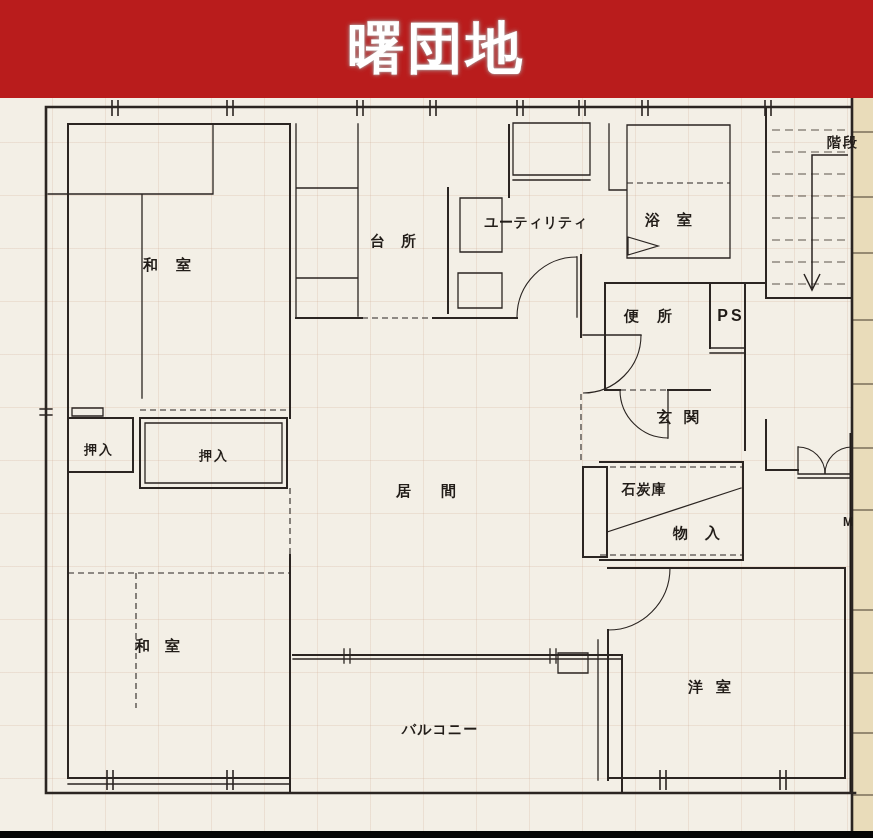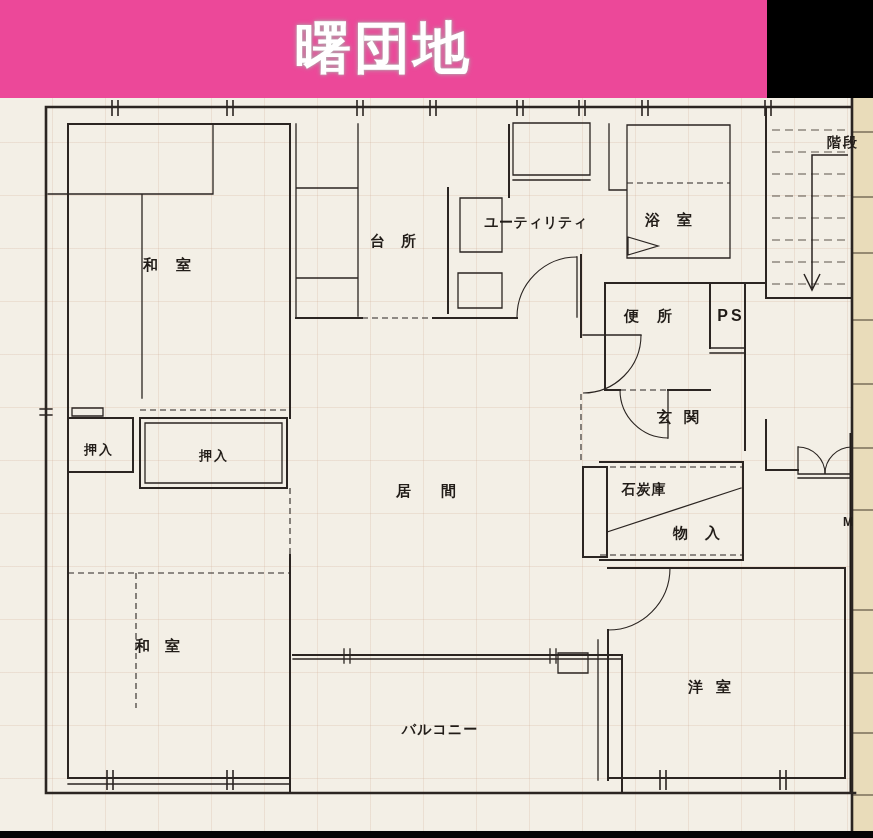--- a/index.html
+++ b/index.html
@@ -1,18 +1,18 @@
 <!DOCTYPE html>
 <html><head>
 <meta charset="utf-8">
 <style>
   html,body{margin:0;padding:0;background:#000;}
   .screen{position:relative;width:873px;height:838px;overflow:hidden;background:#000;
           font-family:"Liberation Sans",sans-serif;}
-  .title-bar{position:absolute;left:0;top:0;width:767px;height:98px;background:#ec4899;
+  .title-bar{position:absolute;left:0;top:0;width:873px;height:98px;background:#b91c1c;
              display:flex;align-items:center;justify-content:center;}
   .title-bar h1{margin:0;color:#fff;font-size:56px;font-weight:bold;letter-spacing:3px;
                 text-shadow:0 0 5px rgba(170,170,170,.95), 0 0 2px rgba(200,200,200,.9);}
   .paper{position:absolute;left:0;top:98px;width:873px;height:733px;background-color:#f3efe6;
          background-image:
            repeating-linear-gradient(0deg, transparent 0 52px, rgba(205,165,140,.22) 52px 53px),
            repeating-linear-gradient(90deg, transparent 0 52px, rgba(205,165,140,.22) 52px 53px);}
   .paper svg{position:absolute;left:0;top:0;}
   .bottom-bar{position:absolute;left:0;top:831px;width:873px;height:7px;background:#050505;}
   .lbl{font-family:"Liberation Sans",sans-serif;font-weight:bold;fill:#211c18;}

